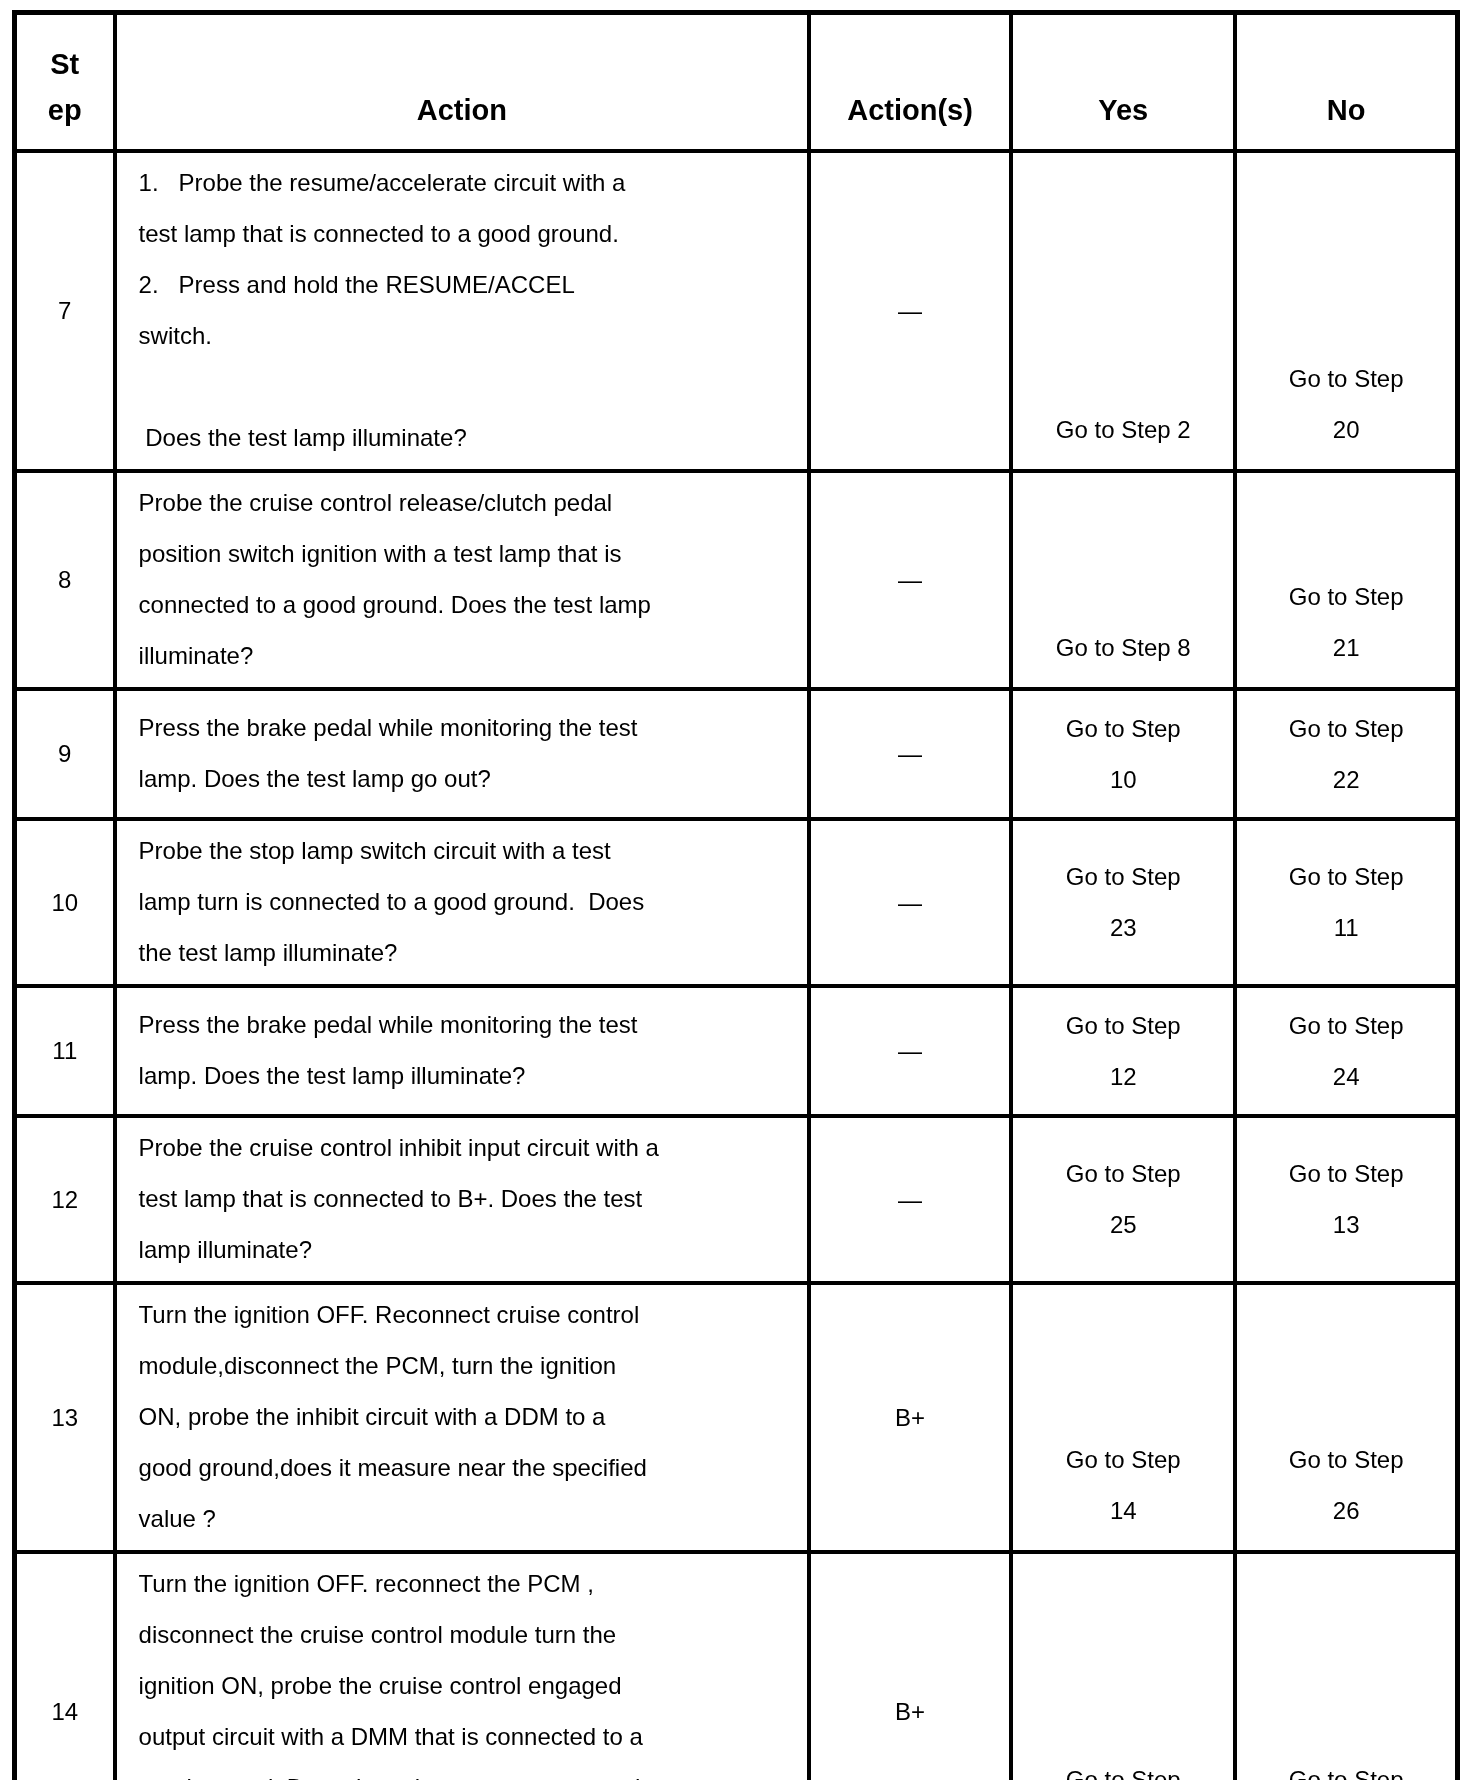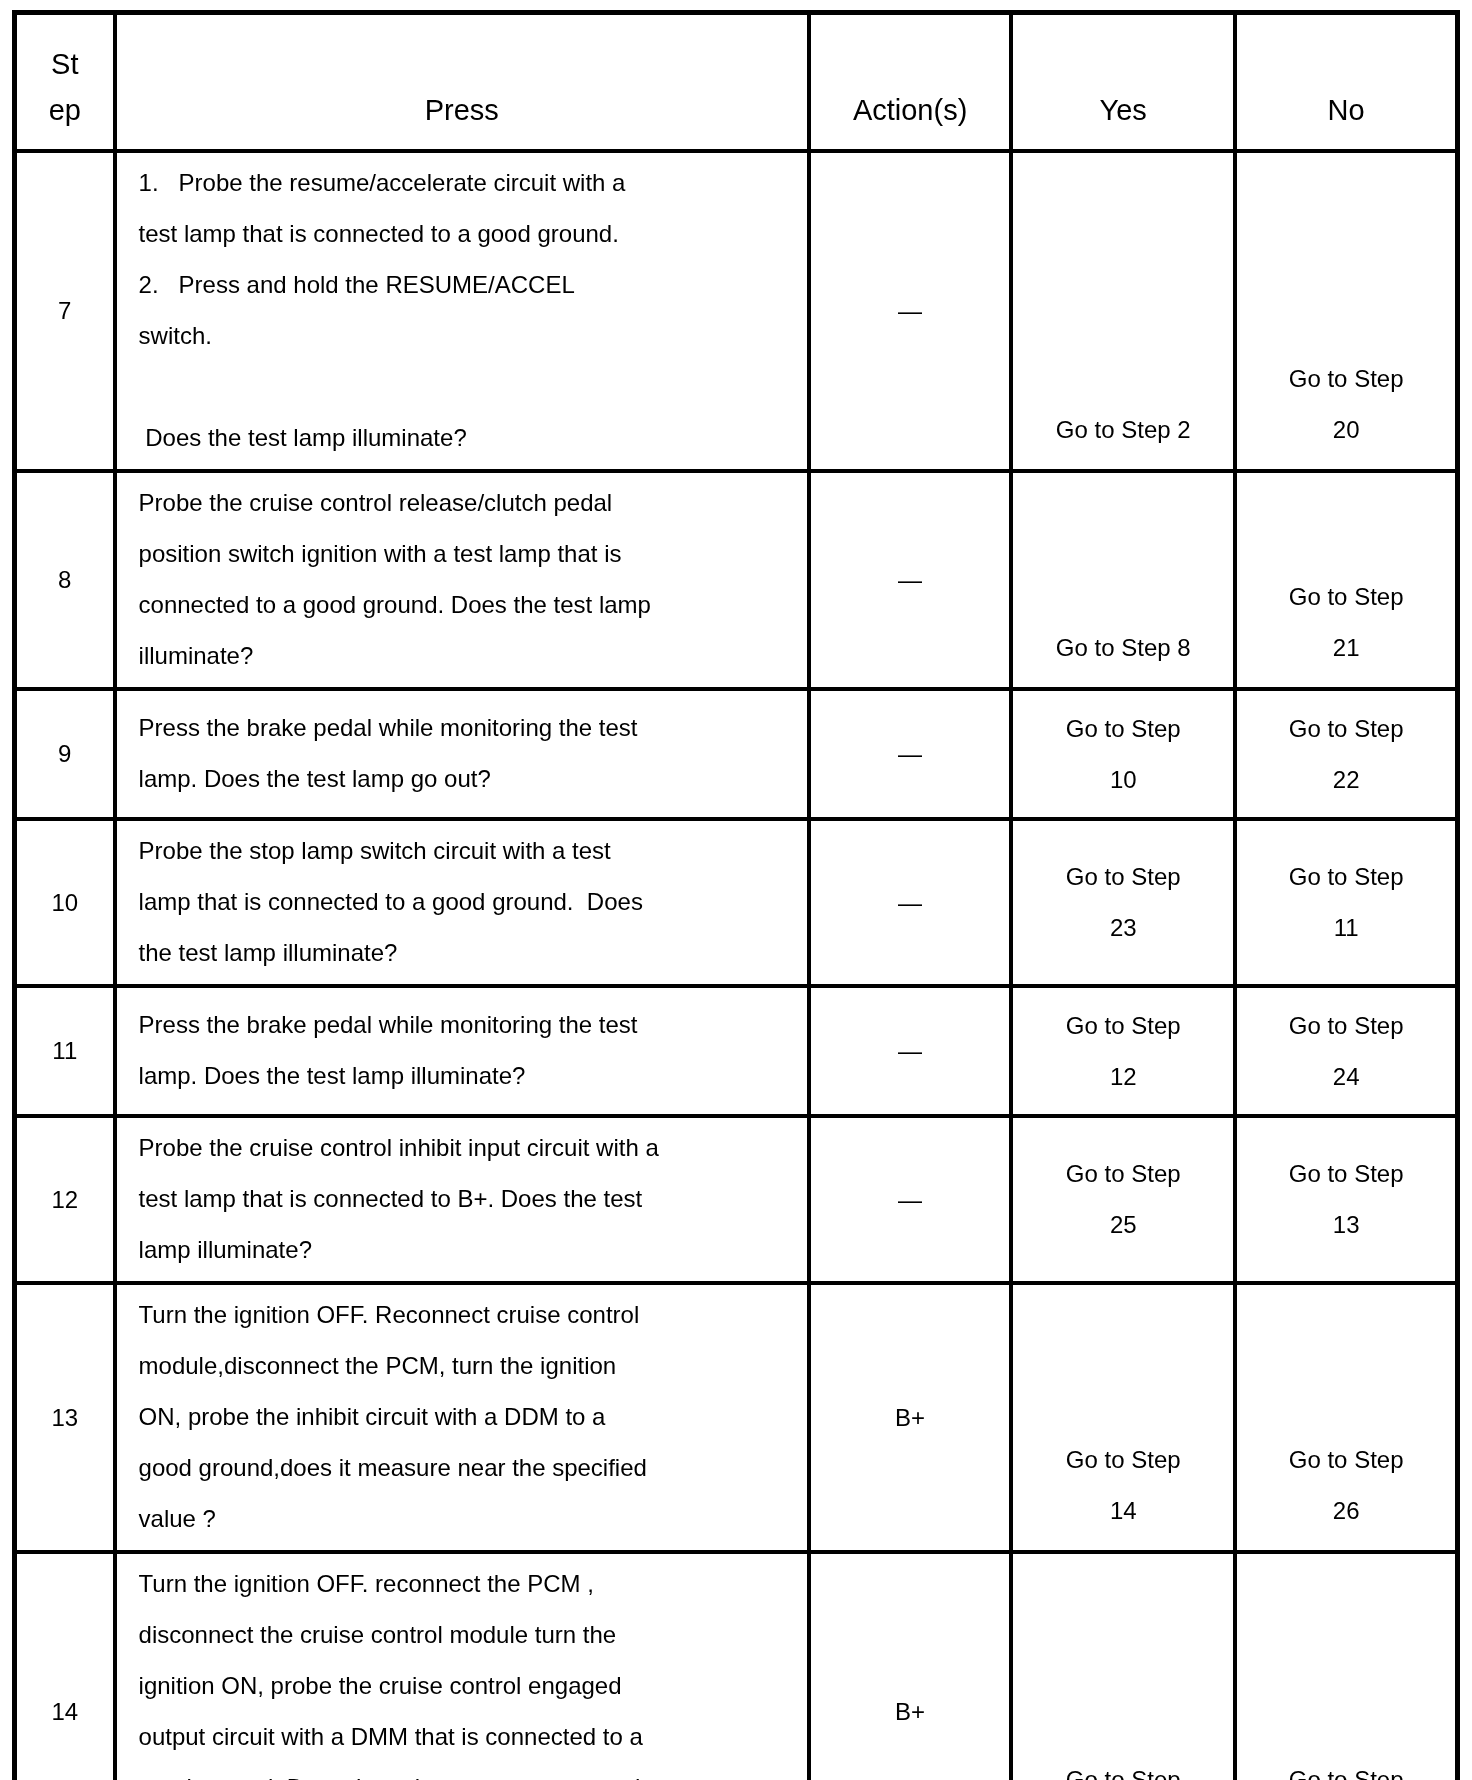--- a/index.html
+++ b/index.html
@@ -26,21 +26,21 @@
   col.c-no    { width: 222px; }
 
   th, td {
     border: 4px solid #000000;
     overflow: hidden;
   }
   table.diag { border: 5px solid #000000; }
 
   th {
     font-size: 29px;
-    font-weight: normal;
+    font-weight: bold;
     text-align: center;
     vertical-align: bottom;
     padding: 8px 6px 16px 6px;
     line-height: 46px;
     white-space: pre-wrap;
   }
   th.h-step { text-align: center; }
 
   td {
     font-size: 24px;
@@ -94,21 +94,21 @@
       <col class="c-step">
         <col class="c-action">
         <col class="c-value">
         <col class="c-yes">
         <col class="c-no">
     </colgroup>
     <tbody>
         <tr class="r-header">
       <th class="h-step">St
 ep</th>
-      <th class="h-action">Press</th>
+      <th class="h-action">Action</th>
       <th class="h-value">Action(s)</th>
       <th class="h-yes">Yes</th>
       <th class="h-no">No</th>
     </tr>
 
     <tr class="r0 vb">
       <td class="step-cell">7</td>
       <td class="action-cell">1.   Probe the resume/accelerate circuit with a
 test lamp that is connected to a good ground.
 2.   Press and hold the RESUME/ACCEL
@@ -140,21 +140,21 @@
       <td class="value-cell">—</td>
       <td class="yes-cell">Go to Step
 10</td>
       <td class="no-cell">Go to Step
 22</td>
     </tr>
 
     <tr class="r3 vm">
       <td class="step-cell">10</td>
       <td class="action-cell">Probe the stop lamp switch circuit with a test
-lamp that is connected to a good ground.  Does
+lamp turn is connected to a good ground.  Does
 the test lamp illuminate?</td>
       <td class="value-cell">—</td>
       <td class="yes-cell">Go to Step
 23</td>
       <td class="no-cell">Go to Step
 11</td>
     </tr>
 
     <tr class="r4 vm">
       <td class="step-cell">11</td>

